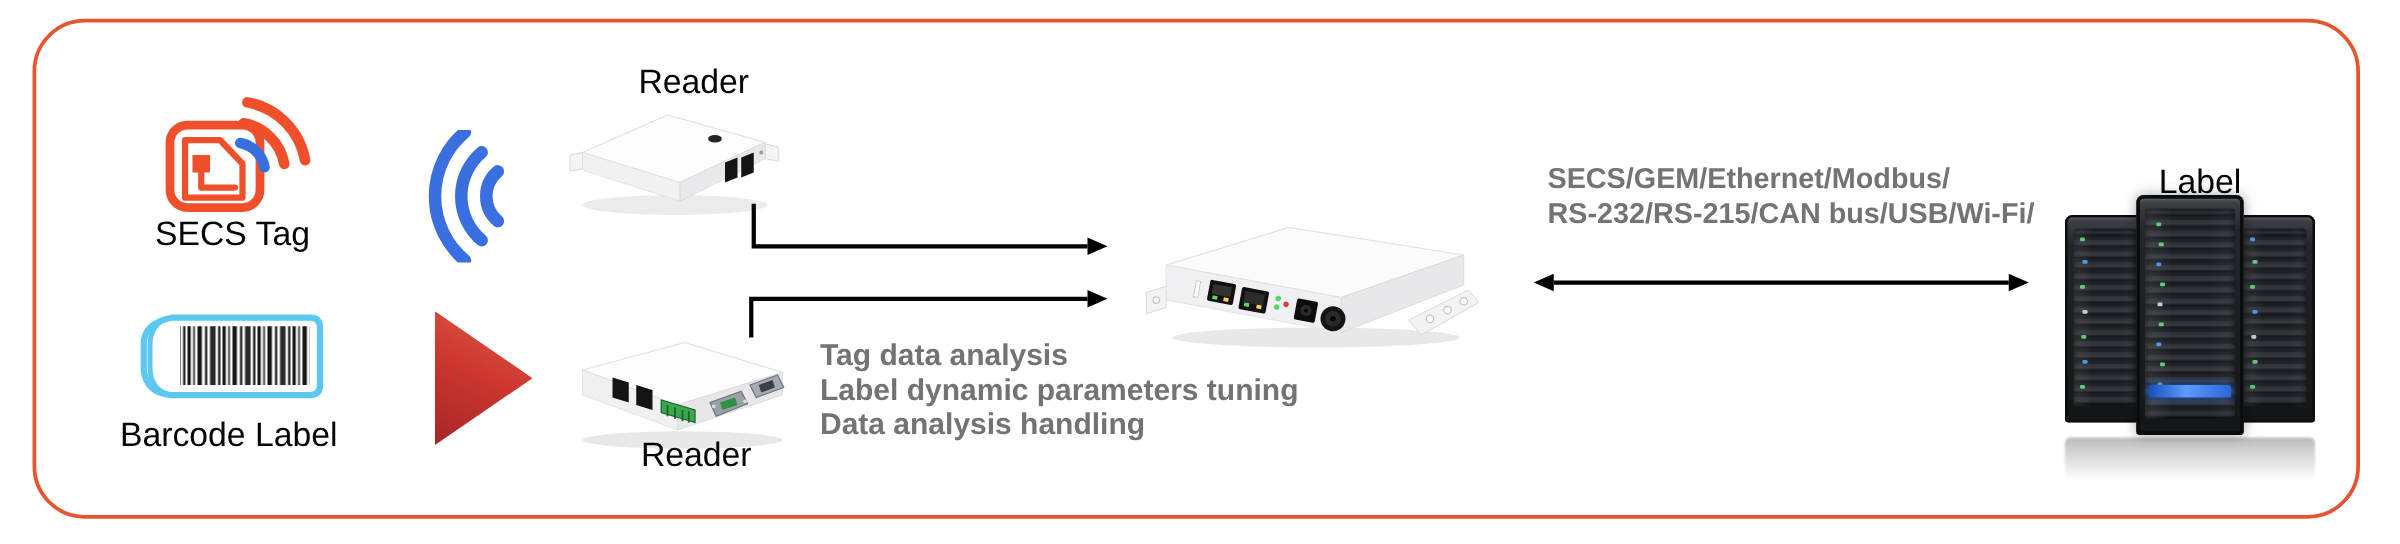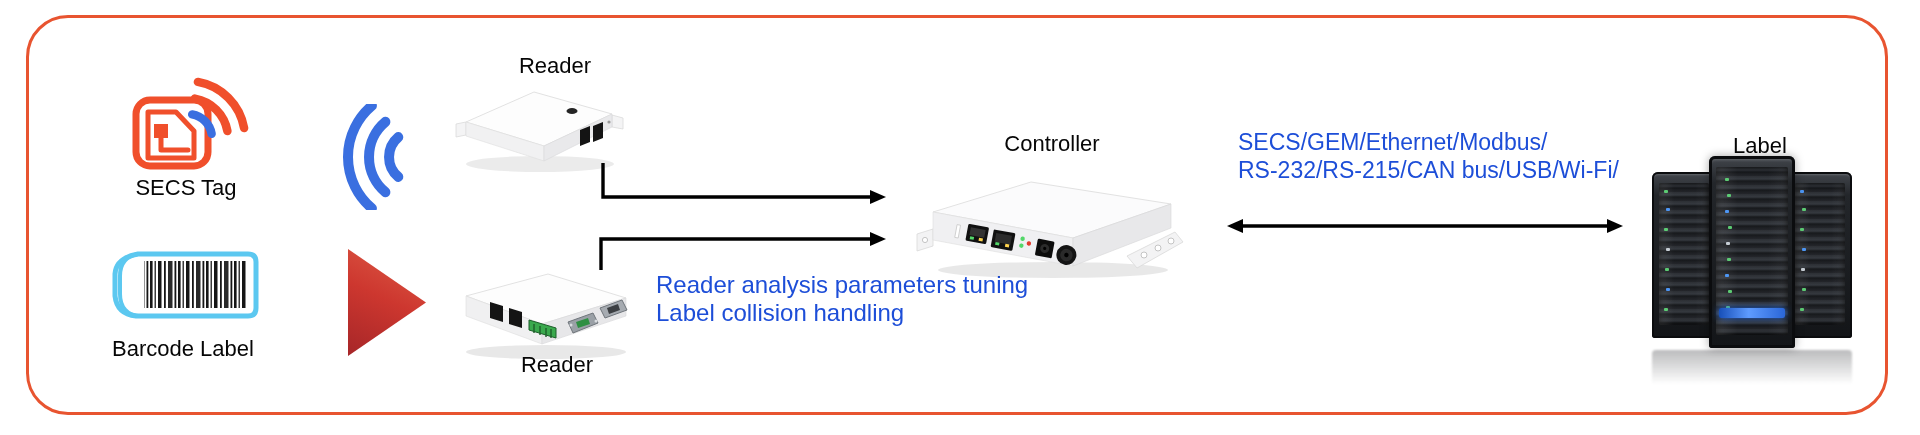--- a/index.html
+++ b/index.html
@@ -5,33 +5,33 @@
   html,body{margin:0;padding:0;background:#fff;}
   #canvas{
     position:relative;width:1920px;height:435px;background:#ffffff;overflow:hidden;
     font-family:"Liberation Sans","DejaVu Sans",sans-serif;color:#000;
   }
   .frame{
     position:absolute;left:26px;top:15px;width:1862px;height:400px;
     border:3px solid var(--frame-border,#e85430);border-radius:42px;box-sizing:border-box;
   }
   .node-label{
-    position:absolute;width:160px;text-align:center;font-size:22px;line-height:31px;color:#060606;
+    position:absolute;width:160px;text-align:center;font-size:27px;line-height:31px;color:#060606;
     white-space:nowrap;
   }
   .stroke-rfid{stroke:var(--rfid-orange,#f04f2b);fill:none;stroke-linecap:round;stroke-linejoin:round;}
   .fill-rfid{fill:var(--rfid-orange,#f04f2b);stroke:none;}
   .stroke-wifi{stroke:var(--wireless-blue,#3a6fe0);fill:none;stroke-linecap:round;}
   .stroke-cyan{stroke:var(--barcode-cyan,#5cc8f0);stroke-linecap:round;stroke-linejoin:round;}
   .triangle{
     position:absolute;left:348px;top:249px;width:78px;height:107px;
     clip-path:polygon(0 0,100% 50%,0 100%);
     background:linear-gradient(205deg,var(--triangle-red-light,#dd5a45) 4%,#cd372f 48%,var(--triangle-red-dark,#a62628) 100%);
   }
-  .ann{position:absolute;font-size:24px;line-height:27.5px;color:#1d4ed8;white-space:nowrap;}
+  .ann{position:absolute;font-size:24px;line-height:27.5px;color:#737373;white-space:nowrap;font-weight:bold;}
   .ann.protocols{font-size:23px;}
   .conn{position:absolute;left:0;top:0;width:1920px;height:435px;pointer-events:none;}
   .conn polyline,.conn line{stroke:var(--connector-black,#000);stroke-width:3.4;fill:none;}
   .conn polygon{fill:var(--connector-black,#000);}
 
   
   .server{position:absolute;left:1652px;top:156px;width:200px;height:240px;}
   .tower{position:absolute;background:linear-gradient(180deg,#43474d 0%,#23262a 14%,#131518 100%);
     border-radius:6px 6px 3px 3px;box-shadow:inset 0 0 0 2px #0b0c0e, inset 0 3px 2px rgba(255,255,255,.18);}
   .tower .rack{position:absolute;left:7px;right:7px;top:11px;bottom:13px;border-radius:2px;
@@ -143,22 +143,23 @@
       <polygon points="870,232 886,239 870,246"></polygon>
     </g>
     <g>
       <line x1="1243" y1="226" x2="1607" y2="226"></line>
       <polygon points="1243,219 1227,226 1243,233"></polygon>
       <polygon points="1607,219 1623,226 1607,233"></polygon>
     </g>
   </svg>
 
   <div class="ann" style="left:656px;top:271px">
-    <div>Reader analysis parameters tuning</div>
-    <div>Label collision handling</div>
+    <div>Tag data analysis</div>
+    <div>Label dynamic parameters tuning</div>
+    <div>Data analysis handling</div>
   </div>
 
   <div class="ann protocols" style="left:1238px;top:129px">
     <div>SECS/GEM/Ethernet/Modbus/</div>
     <div>RS-232/RS-215/CAN bus/USB/Wi-Fi/</div>
   </div>
 
   <svg style="position:absolute;left:913px;top:170px" width="272" height="110" viewBox="0 0 272 110">
     <ellipse cx="140" cy="100" rx="115" ry="8" fill="#000" opacity="0.09"></ellipse>
     <polygon points="4,64 20,59 20,76 4,81" fill="#f3f3f4" stroke="#d9d9d9" stroke-width="0.8"></polygon>
@@ -184,21 +185,20 @@
       <circle cx="93" cy="17" r="2.2" fill="#53d769"></circle>
       <circle cx="100" cy="13.5" r="2.2" fill="#e23b2e"></circle>
       <rect x="108" y="7" width="17" height="17" rx="1.5" fill="#0d0d0d"></rect>
       <circle cx="116.5" cy="15.5" r="4.5" fill="#2b2b2b"></circle>
         <circle cx="116.5" cy="15.5" r="1.6" fill="#000"></circle>
       <circle cx="139" cy="18" r="10" fill="#141414"></circle>
       <circle cx="139" cy="18" r="6.2" fill="#2a2a2a"></circle>
       <circle cx="139" cy="18" r="2.2" fill="#000"></circle>
     </g>
   </svg>
-  <div class="node-label" style="left:972px;top:128px">Controller</div>
 
   <div class="server">
     <div class="tower tower-side-l">
       <div class="rack"></div>
       <div class="leds leds-l"></div>
     </div>
     <div class="tower tower-side-r">
       <div class="rack"></div>
       <div class="leds leds-r"></div>
     </div>

